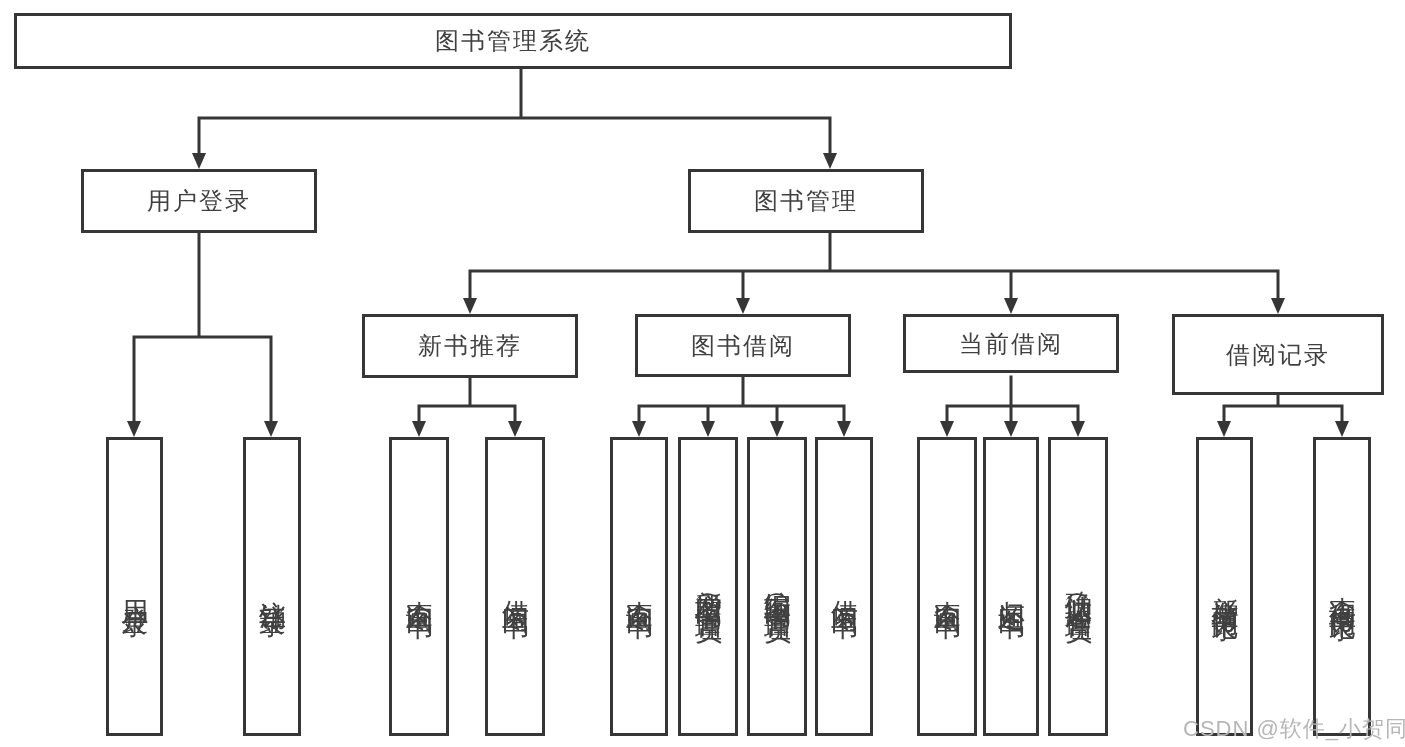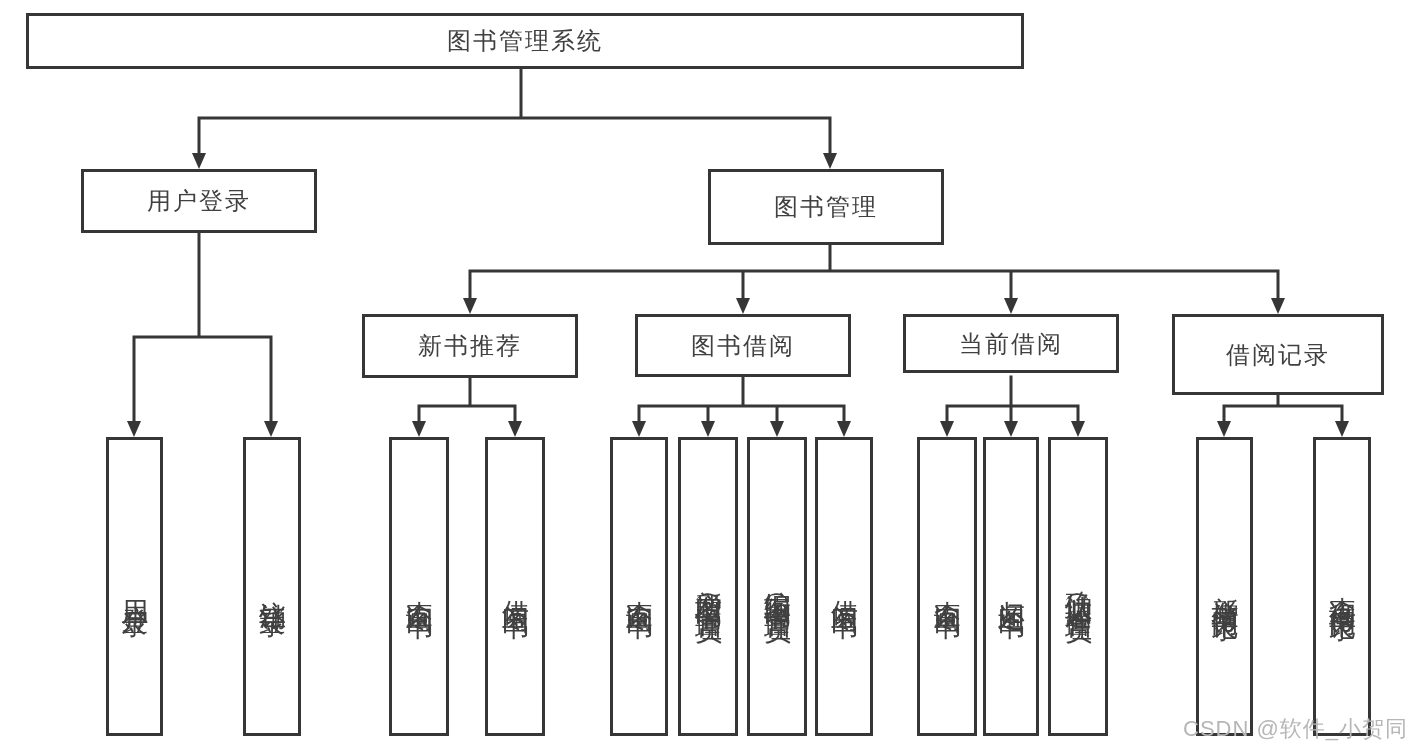--- a/index.html
+++ b/index.html
@@ -84,24 +84,24 @@
       <polygon points="777,437 770,421 784,421"></polygon>
       <polygon points="844,437 837,421 851,421"></polygon>
       <polygon points="947,437 940,421 954,421"></polygon>
       <polygon points="1011,437 1004,421 1018,421"></polygon>
       <polygon points="1078,437 1071,421 1085,421"></polygon>
       <polygon points="1224,437 1217,421 1231,421"></polygon>
       <polygon points="1342,437 1335,421 1349,421"></polygon>
     </g>
   </svg>
 
-  <div class="node node-h" style="left:26px;top:13px;width:998px;height:56px">图书管理系统</div>
+  <div class="node node-h" style="left:14px;top:13px;width:998px;height:56px">图书管理系统</div>
 
   <div class="node node-h" style="left:81px;top:169px;width:236px;height:64px">用户登录</div>
-  <div class="node node-h" style="left:708px;top:169px;width:236px;height:76px">图书管理</div>
+  <div class="node node-h" style="left:688px;top:169px;width:236px;height:64px">图书管理</div>
 
   <div class="node node-h" style="left:362px;top:314px;width:216px;height:64px">新书推荐</div>
   <div class="node node-h" style="left:635px;top:314px;width:216px;height:63px">图书借阅</div>
   <div class="node node-h" style="left:903px;top:314px;width:216px;height:59px">当前借阅</div>
   <div class="node node-h" style="left:1172px;top:314px;width:212px;height:81px">借阅记录</div>
 
   <div class="node node-v" style="left:106px;top:437px;width:57px;height:299px">用户登录</div>
   <div class="node node-v" style="left:243px;top:437px;width:58px;height:299px">注销登录</div>
   <div class="node node-v" style="left:389px;top:437px;width:60px;height:299px">查询图书</div>
   <div class="node node-v" style="left:485px;top:437px;width:60px;height:299px">借阅图书</div>

